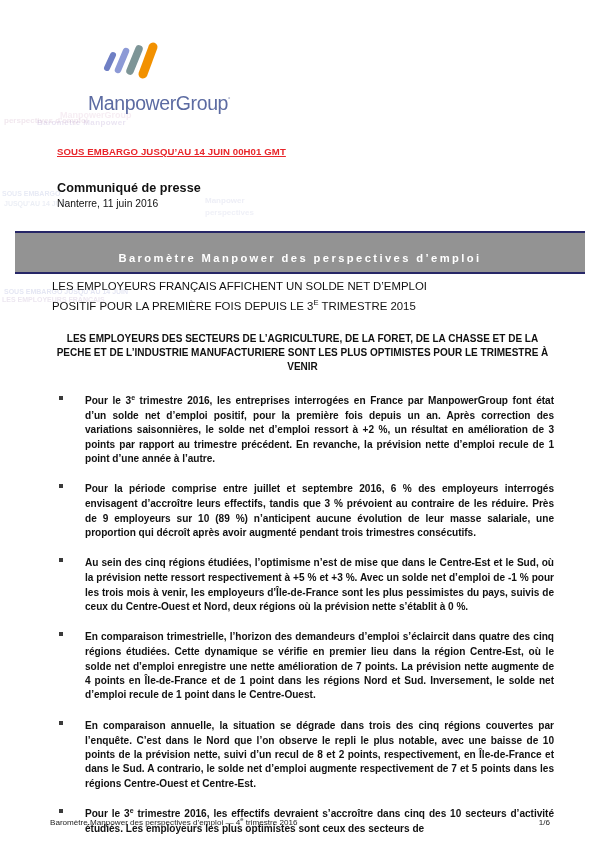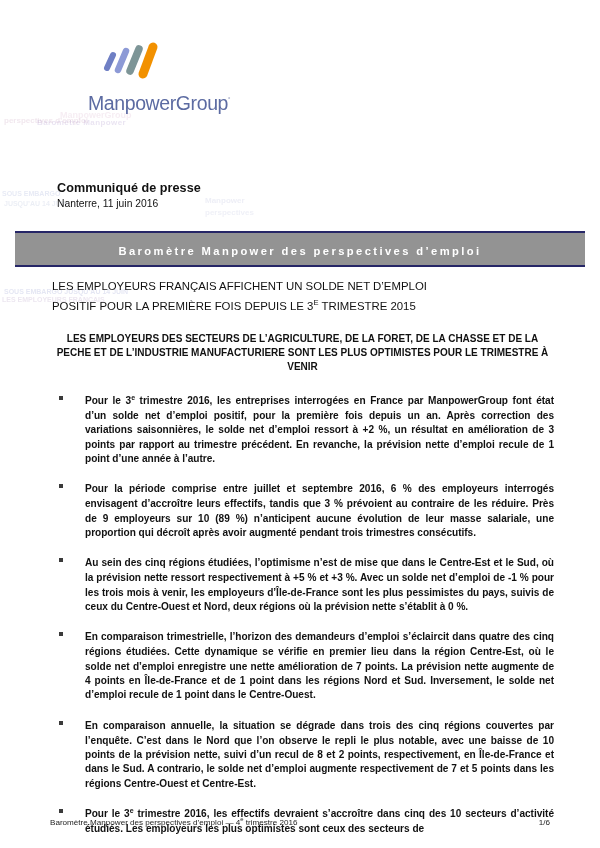--- a/index.html
+++ b/index.html
@@ -143,21 +143,21 @@
 
   
   .banner {
     position: absolute;
     left: 15px;
     top: 231px;
     width: 570px;
     background: #939393;
     border-top: 2px solid #262667;
     border-bottom: 2px solid #262667;
-    padding: 11px 0 6px 0;
+    padding: 18px 0 6px 0;
     box-sizing: border-box;
     text-align: center;
   }
   .banner-line {
     color: #ffffff;
     font-weight: bold;
     font-size: 11.2px;
     letter-spacing: 2.4px;
     line-height: 15px;
   }
@@ -271,20 +271,21 @@
           <line x1="9" y1="30" x2="15" y2="17" stroke="#6f7fc4" stroke-width="6"></line>
           <line x1="20" y1="32" x2="28" y2="13" stroke="#8d9ad6" stroke-width="6.5"></line>
           <line x1="32" y1="33" x2="41" y2="11" stroke="#7d9597" stroke-width="7.5"></line>
           <line x1="45" y1="36" x2="55" y2="9" stroke="#f29100" stroke-width="9"></line>
         </g>
       </svg>
     </div>
     <div class="logo-word"><span>ManpowerGroup</span><span class="tm">˚</span></div>
   </div>
 
+  <div class="embargo">SOUS EMBARGO JUSQU’AU 14 JUIN 00H01 GMT</div>
 
   <div class="cp-title">Communiqué de presse</div>
   <div class="cp-place">Nanterre, 11 juin 2016</div>
 
   <div class="banner">
     <div class="banner-line">Baromètre Manpower des perspectives d’emploi</div>
   </div>
 
   <div class="headline">
     <div>LES EMPLOYEURS FRANÇAIS AFFICHENT UN SOLDE NET D’EMPLOI</div>

